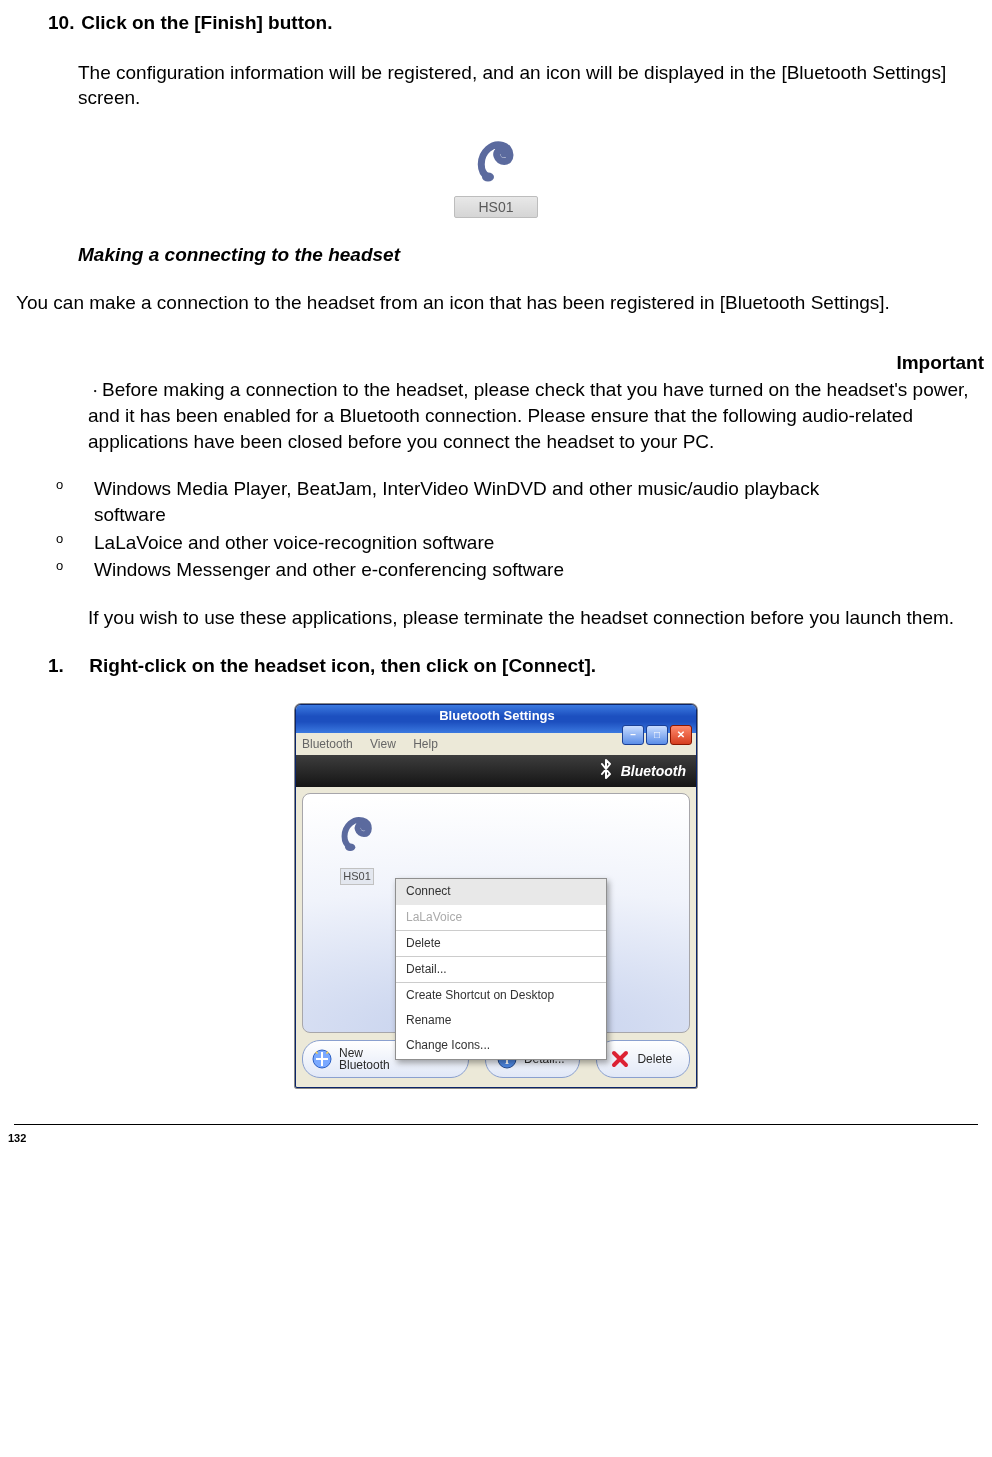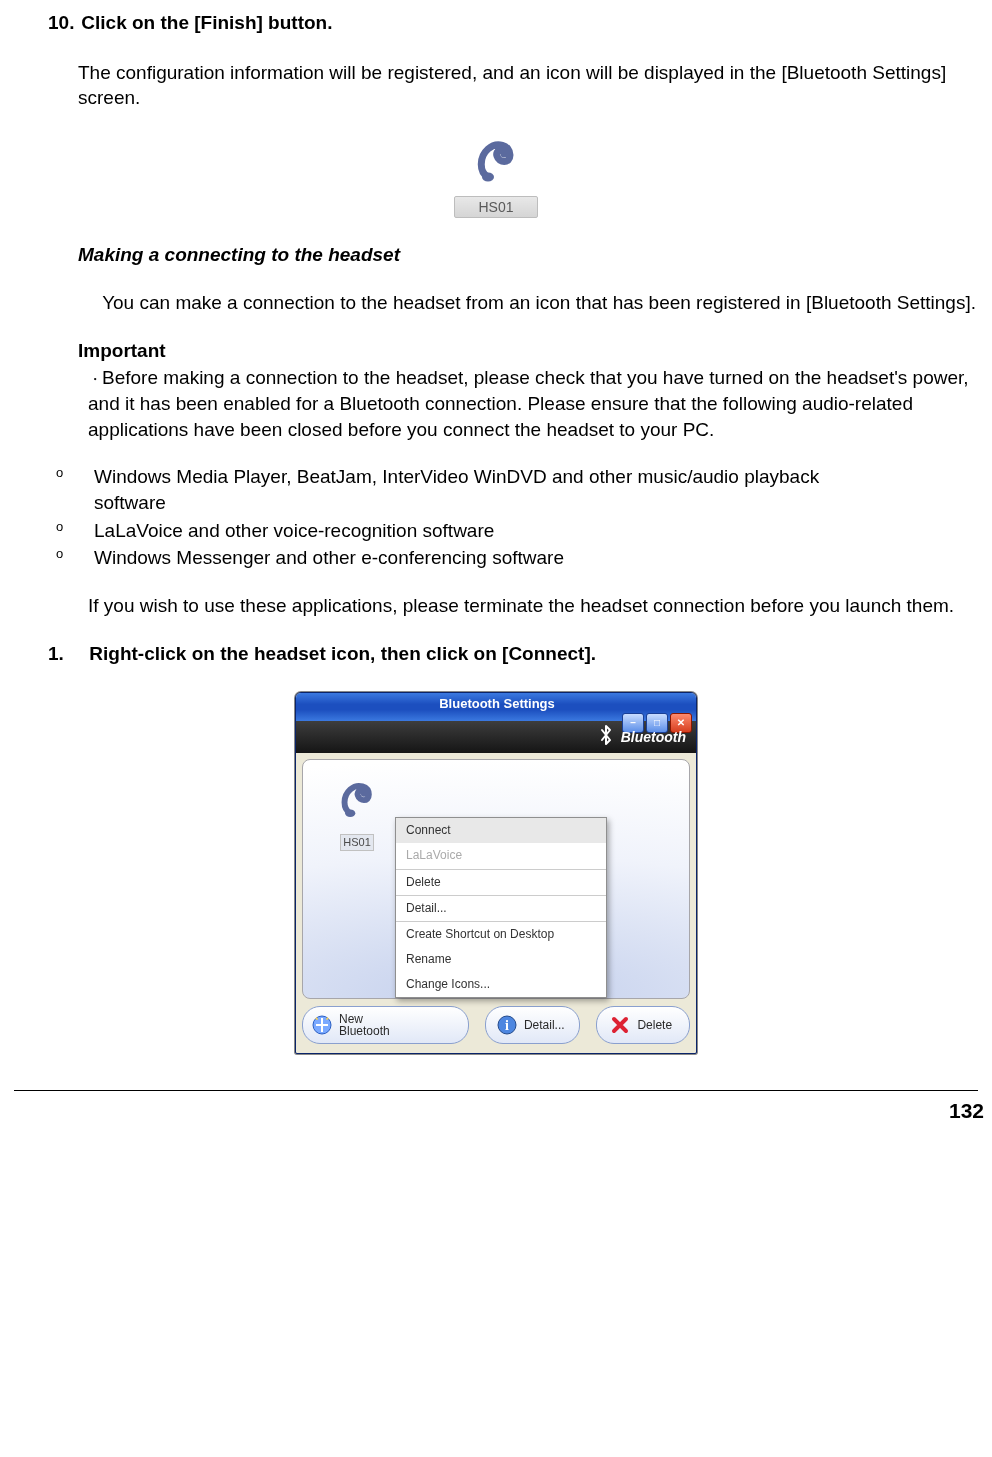--- a/index.html
+++ b/index.html
@@ -17,22 +17,22 @@
     .hs-icon-block { text-align: center; margin: 22px 0 24px; }
     .hs-icon-box { display: inline-block; width: 84px; }
     .hs-ear-icon { margin: auto; }
     .hs-label {
       display: block; margin-top: 4px;
       font-family: Arial, sans-serif; font-size: 14px; color: #5a5a5a;
       background: linear-gradient(#e8e8e8,#d5d5d5);
       border: 1px solid #bdbdbd; border-radius: 2px; padding: 1px 4px;
     }
     .section-heading { font-weight: bold; font-style: italic; margin-left: 70px; margin-top: 20px; }
-    .section-body { margin: 22px 8px 12px 8px; text-align: right; }
-    .important-heading { font-weight: bold; margin-left: 70px; margin-top: 22px; }
+    .section-body { margin: 22px 8px 12px 8px; }
+    .important-heading { font-weight: bold; margin-left: 70px; margin-top: 34px; text-align: right; }
     .important-body { margin-left: 80px; margin-top: 2px; }
     .mid-dot { font-size: 14px; vertical-align: middle; display:inline-block; width:14px; }
     ul.sublist {
       list-style: none; margin: 22px 0 0 0; padding: 0 0 0 48px;
     }
     ul.sublist li { margin: 2px 0; }
     .circ { display:inline-block; width: 38px; font-size: 13px; vertical-align: top; }
     .li-text { display:inline-block; width: 760px; vertical-align: top; }
     .after-list { margin-left: 80px; margin-top: 22px; }
     .step1-line { margin-top: 22px; margin-left: 40px; font-weight: bold; }
@@ -70,21 +70,21 @@
     .bt-banner .bt-glyph { margin-right:6px; font-style:normal; }
     .content-area {
       margin:6px 6px 0 6px; height:238px;
       border:1px solid #a7a6aa; border-radius:8px;
       background: radial-gradient(ellipse 200% 100% at 50% 100%,#c3cfec 0%,#f0f3fb 60%,#fff 100%);
       position:relative;
     }
     .hs-item { position:absolute; left:22px; top:16px; text-align:center; width:64px; }
     .hs-item-label { font-size:11px; color:#4a4a4a; background:#e3e7ef; border:1px solid #c1c1c1; padding:0 2px; display:inline-block; }
     .ctx-menu {
-      position:absolute; left:92px; top:57px;
+      position:absolute; left:92px; top:84px;
       width:210px;
       background:#fff; border:1px solid #8f8f8f;
       box-shadow:2px 3px 6px rgba(0,0,0,.35);
       font-size:12px; color:#333;
     }
     .ctx-item { padding:4px 10px; border-bottom:1px solid transparent; }
     .ctx-item.sel { background:#e8e8e8; }
     .ctx-item.disabled { color:#aaa; }
     .ctx-sep { border-top:1px solid #ccc; margin:0; }
     .bottom-bar { padding:7px 6px 9px; display:flex; gap:16px; align-items:center; }
@@ -92,21 +92,21 @@
       border:1px solid #8aa0cf; border-radius:18px;
       background:linear-gradient(#fff,#e1e8f7);
       height:36px; padding:0 12px 0 8px;
       display:flex; align-items:center; font-size:12px; color:#2a2a2a;
     }
     .btn-pill .ic { width:22px; height:22px; margin-right:6px; }
     .btn-pill.new { flex:1.2; }
     .btn-pill .two-line { line-height:1.05; }
     .btn-pill.small { flex:0.6; justify-content:center; }
     hr.footer-rule { margin:36px 6px 0; border:none; border-top:1.8px solid #000; }
-    .page-num { text-align:right; font-weight:bold; font-size:21px; margin-top:6px; font-family: Arial, sans-serif; }
+    .page-num { text-align:left; font-weight:bold; font-size:11px; margin-top:6px; font-family: Arial, sans-serif; }
   </style>
 </head>
 <body>
 
 <div class="step10-heading">
   <span class="step10-num">10.</span>
   <span>Click on the [Finish] button.</span>
 </div>
 
 <div class="step10-body">The configuration information will be registered, and an icon will be displayed in the [Bluetooth Settings] screen.</div>
@@ -149,20 +149,25 @@
         <circle cx="8" cy="8" r="7" fill="#f6d94a" stroke="#7b6100"></circle>
         <circle cx="5.5" cy="5.5" r="3" fill="#3a6fd8"></circle>
       </svg>
     <span>Bluetooth Settings</span>
     <div class="win-btns">
       <div class="win-btn win-btn-min">–</div>
       <div class="win-btn win-btn-max">□</div>
       <div class="win-btn win-btn-close">✕</div>
     </div>
   </div>
+  <div class="menubar">
+    <span>Bluetooth</span>
+    <span>View</span>
+    <span>Help</span>
+  </div>
   <div class="bt-banner">
     <span class="bt-glyph">
       <svg width="18" height="22" viewBox="0 0 18 22">
           <path d="M5 6 L13 16 L9 20 L9 2 L13 6 L5 16" fill="none" stroke="#fff" stroke-width="2" stroke-linejoin="round" stroke-linecap="round"></path>
         </svg>
     </span>
     <span>Bluetooth</span>
   </div>
   <div class="content-area">
     <div class="hs-item">

